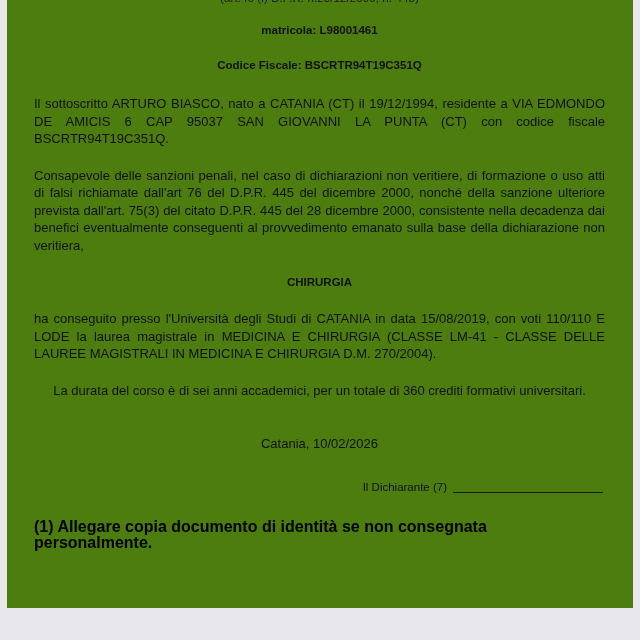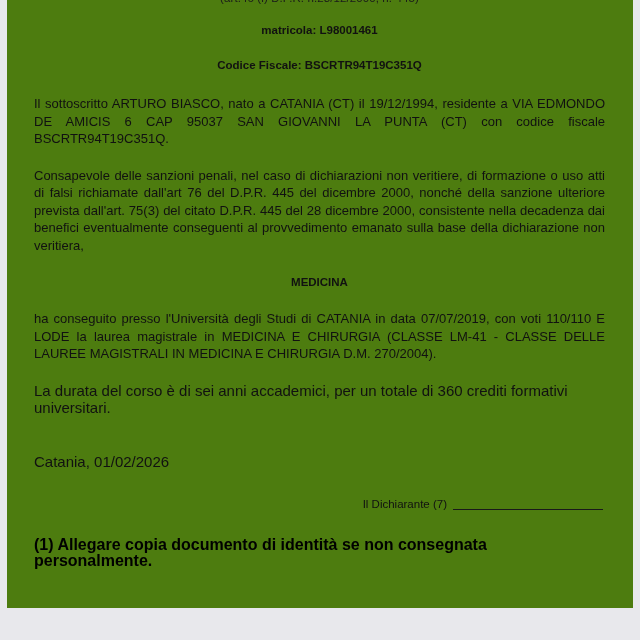--- a/index.html
+++ b/index.html
@@ -55,22 +55,22 @@
   .bold {
     font-weight: bold;
   }
   .para {
     text-align: justify;
     font-size: 13px;
     color: #111111;
     line-height: 17.5px;
   }
   .left-line {
-    text-align: left;
-    font-size: 15px;
+    text-align: center;
+    font-size: 13px;
     color: #111111;
     line-height: 17.5px;
   }
   .sig-row {
     text-align: right;
     font-size: 11.5px;
     color: #111111;
     line-height: 17.5px;
     padding-right: 2px;
   }
@@ -115,36 +115,36 @@
     <div class="sp-23"></div>
 
     <div class="para">Il sottoscritto ARTURO BIASCO, nato a CATANIA (CT) il 19/12/1994, residente a VIA EDMONDO DE AMICIS 6 CAP 95037 SAN GIOVANNI LA PUNTA (CT) con codice fiscale BSCRTR94T19C351Q.</div>
 
     <div class="sp-19"></div>
 
     <div class="para">Consapevole delle sanzioni penali, nel caso di dichiarazioni non veritiere, di formazione o uso atti di falsi richiamate dall'art 76 del D.P.R. 445 del dicembre 2000, nonché della sanzione ulteriore prevista dall'art. 75(3) del citato D.P.R. 445 del 28 dicembre 2000, consistente nella decadenza dai benefici eventualmente conseguenti al provvedimento emanato sulla base della dichiarazione non veritiera,</div>
 
     <div class="sp-21"></div>
 
-    <div class="centered bold">MEDICINA</div>
+    <div class="centered bold">CHIRURGIA</div>
 
     <div class="sp-21"></div>
 
-    <div class="para">ha conseguito presso l'Università degli Studi di CATANIA in data 07/07/2019, con voti 110/110 E LODE la laurea magistrale in MEDICINA E CHIRURGIA (CLASSE LM-41 - CLASSE DELLE LAUREE MAGISTRALI IN MEDICINA E CHIRURGIA D.M. 270/2004).</div>
+    <div class="para">ha conseguito presso l'Università degli Studi di CATANIA in data 15/08/2019, con voti 110/110 E LODE la laurea magistrale in MEDICINA E CHIRURGIA (CLASSE LM-41 - CLASSE DELLE LAUREE MAGISTRALI IN MEDICINA E CHIRURGIA D.M. 270/2004).</div>
 
     <div class="sp-19"></div>
 
     <div class="left-line">La durata del corso è di sei anni accademici, per un totale di 360 crediti formativi universitari.</div>
 
     <div class="sp-17"></div>
 
 
     <div class="sp-19"></div>
 
-    <div class="left-line">Catania, 01/02/2026</div>
+    <div class="left-line">Catania, 10/02/2026</div>
 
     <div class="sp-26"></div>
 
     <div class="sig-row">
       <span>Il Dichiarante (7)</span><span class="sig-rule"></span>
     </div>
 
     <div class="sp-23"></div>
 
     <div class="footnote">(1) Allegare copia documento di identità se non consegnata personalmente.</div>

